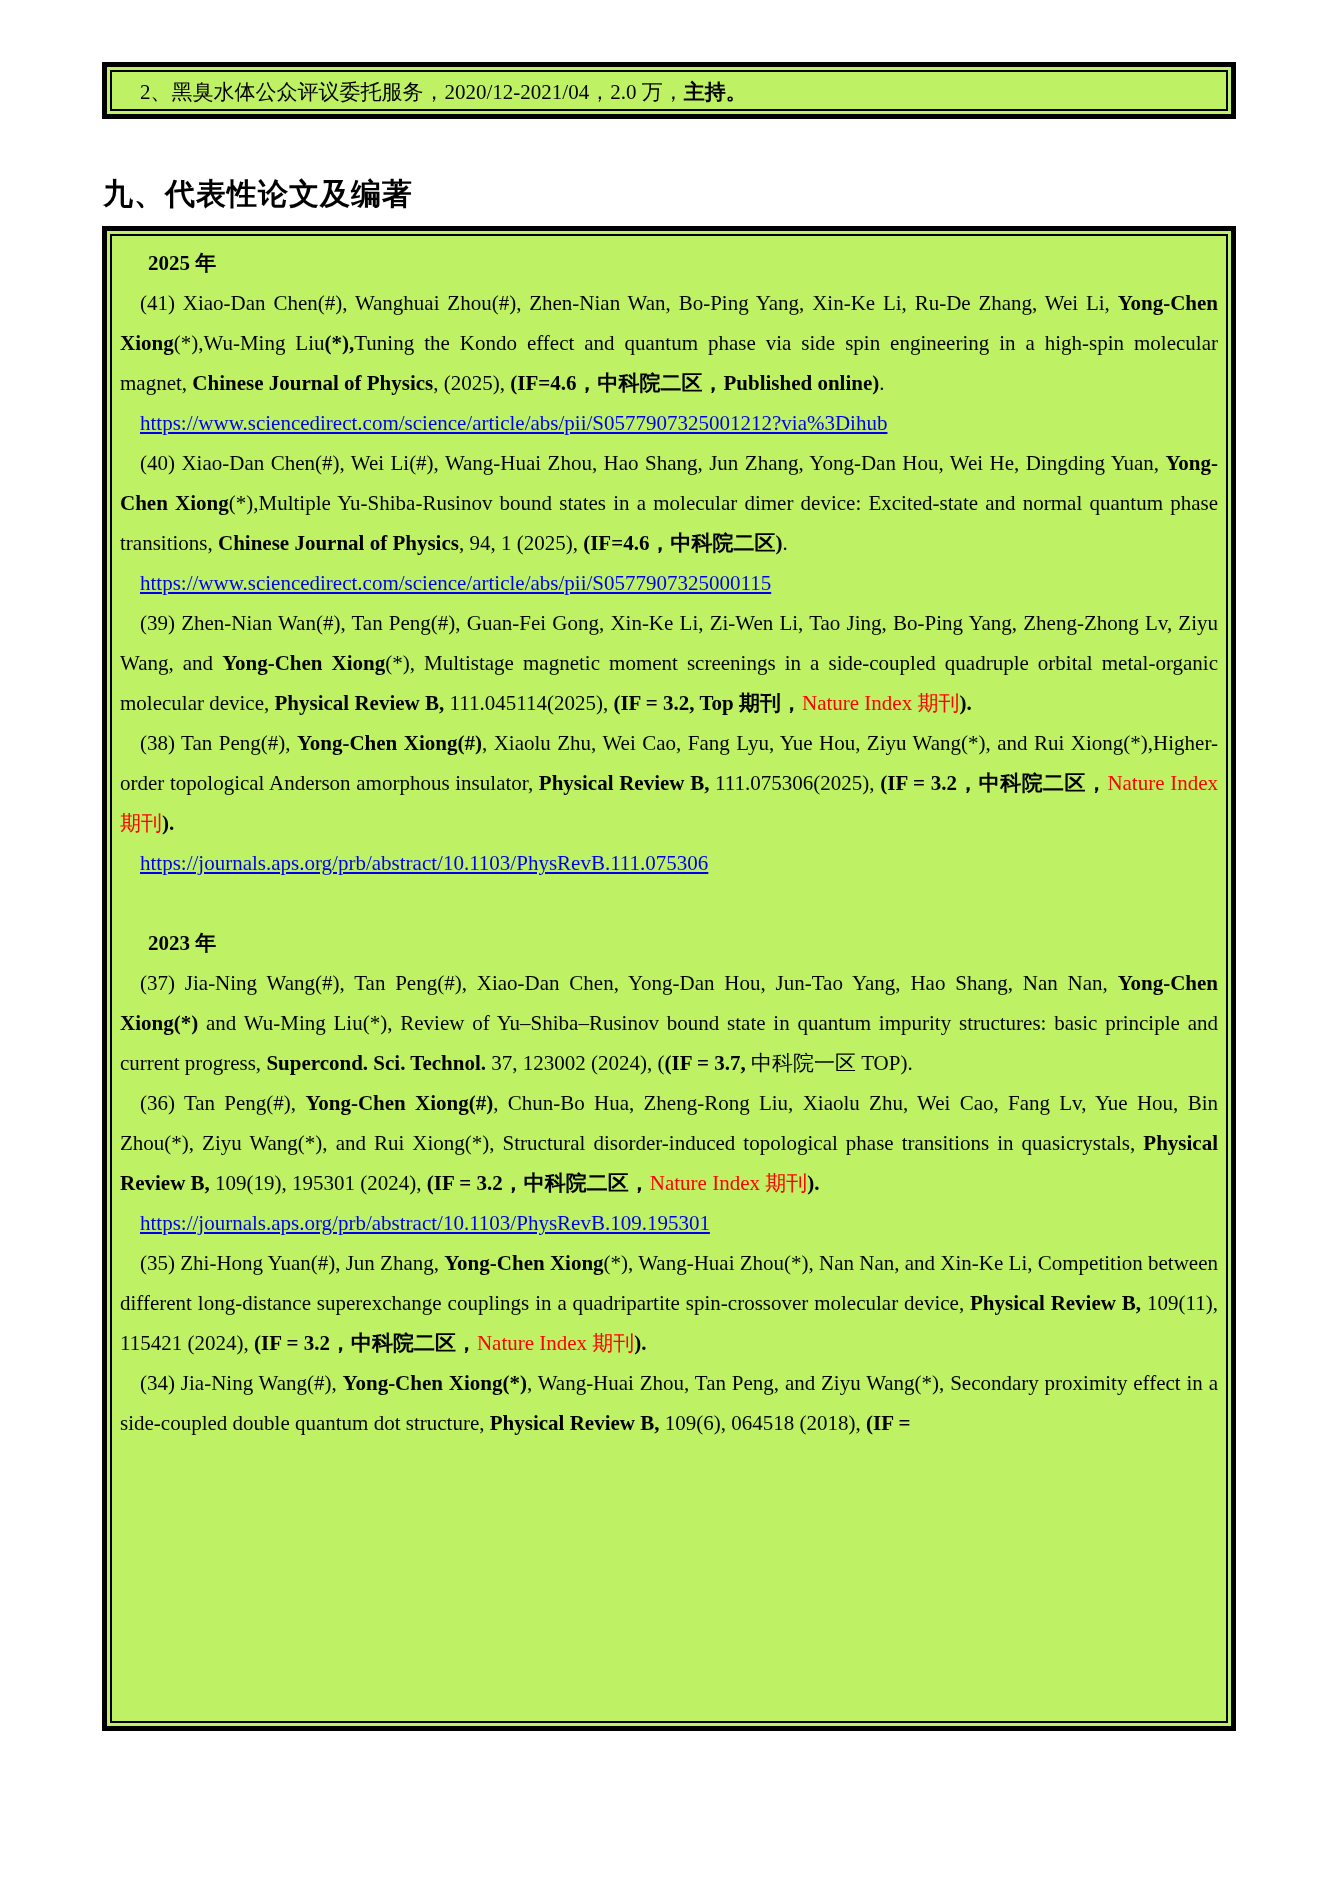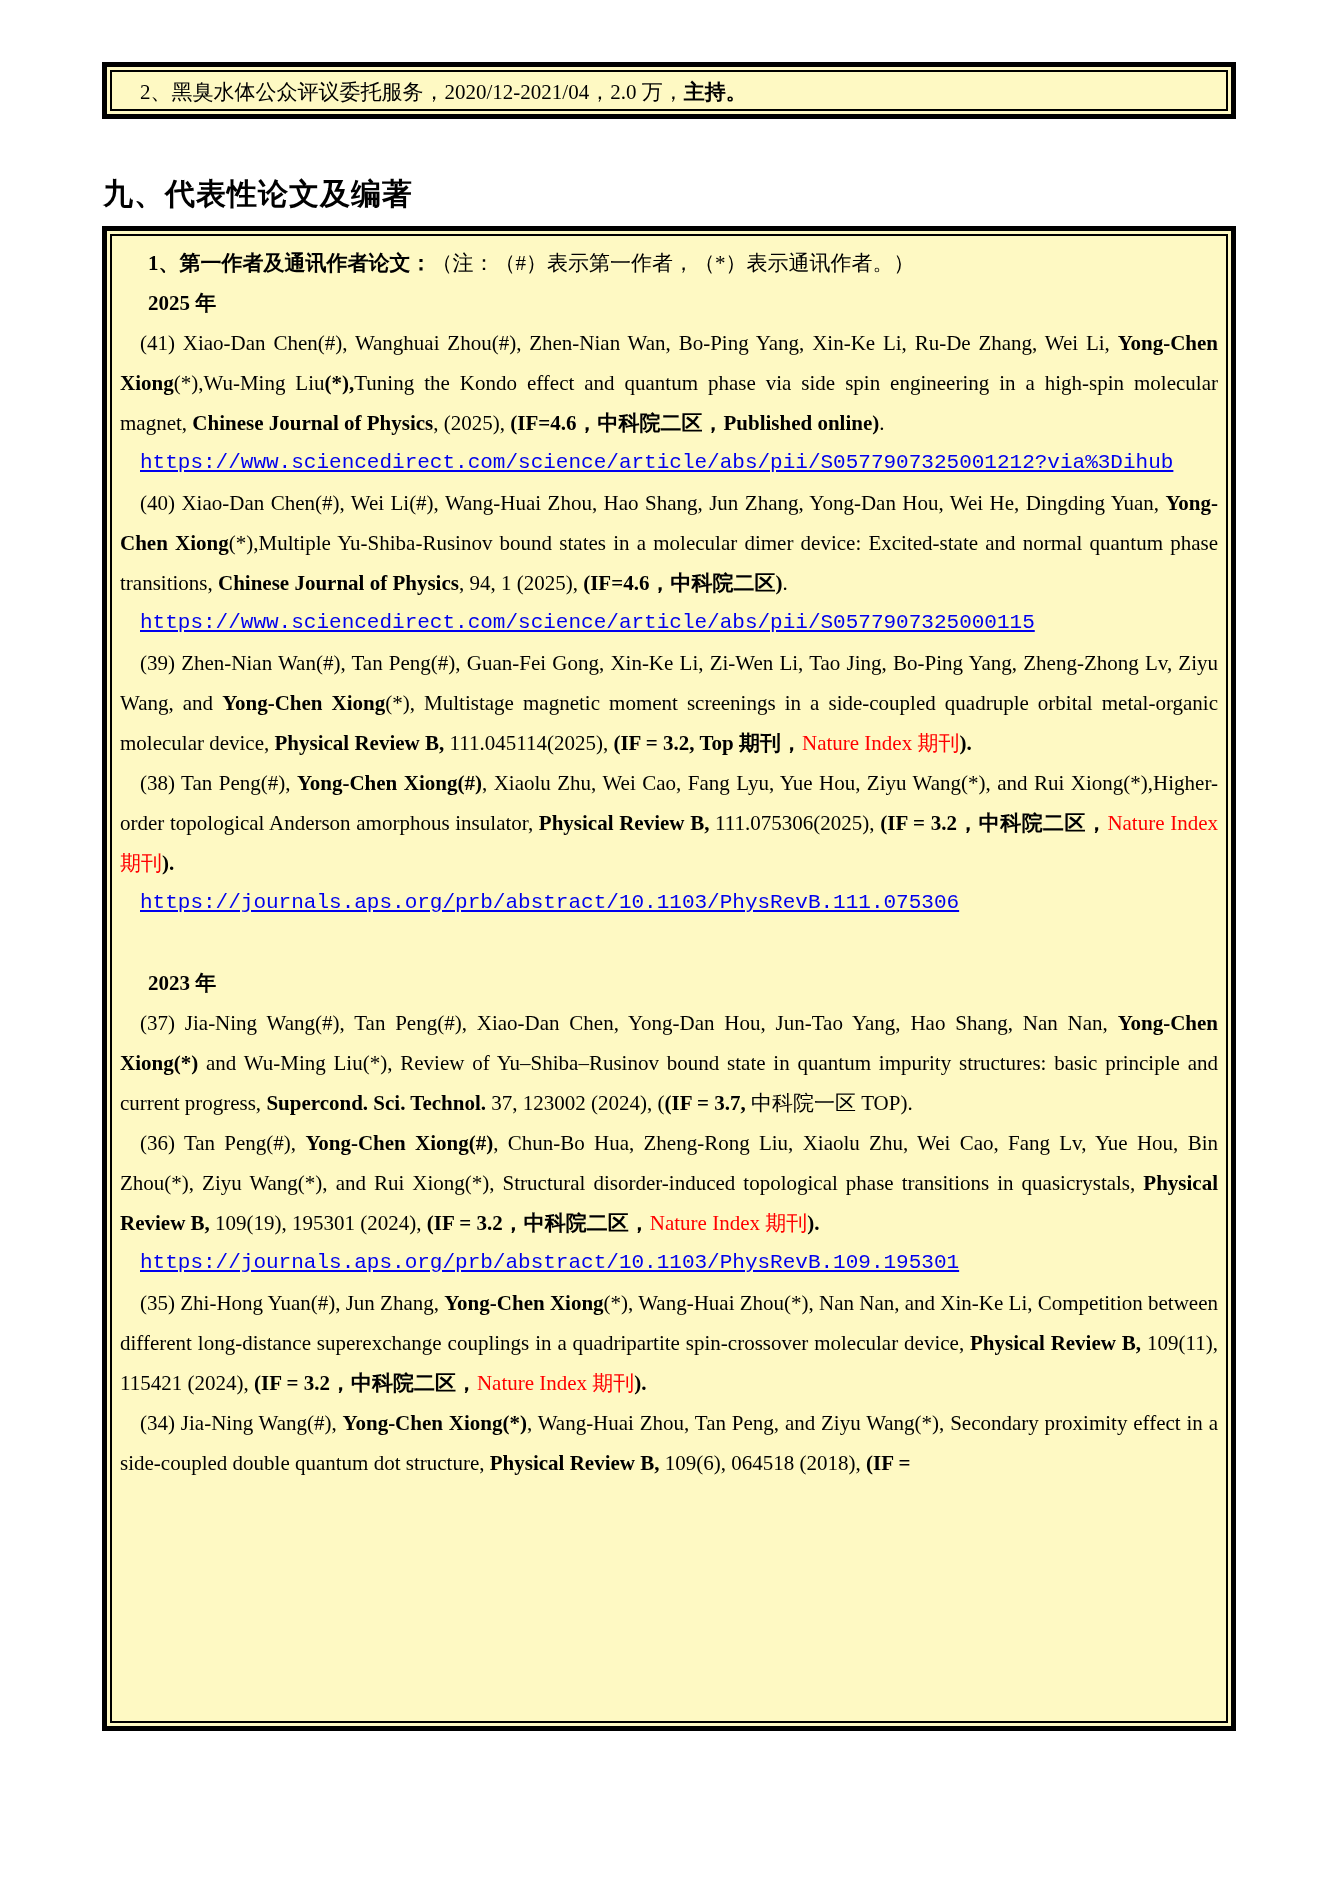--- a/index.html
+++ b/index.html
@@ -7,21 +7,21 @@
   body {
     width: 1332px; height: 1886px;
     position: relative;
     font-family: "Liberation Serif", "DejaVu Serif", serif;
     color: #000000;
     overflow: hidden;
   }
   .dbox {
     position: absolute;
     border: 5px solid #000000;
-    background: #fef9c3;
+    background: #bef264;
   }
   .dbox-inner {
     position: absolute;
     inset: 3px;
     border: 2px solid #000000;
     overflow: hidden;
   }
   #top-box { left: 102px; top: 62px; width: 1134px; height: 57px; }
   #top-box .content {
     padding: 0 10px 0 28px;
@@ -40,39 +40,38 @@
     padding: 7px 8px 0 8px;
     font-size: 21px;
     line-height: 40px;
   }
   p { margin: 0; }
   .para { text-align: justify; text-indent: 20px; }
   .intro { text-indent: 28px; }
   .year { font-weight: bold; margin-left: 28px; }
   .b { font-weight: bold; }
   .red { color: #FF0000; }
-  .linkline { text-indent: 20px; text-align: left; font-family: Liberation Mono, monospace; }
+  .linkline { text-indent: 20px; text-align: left; }
   .linkline a { color: #0000EE; text-decoration: underline; cursor: pointer; }
   .spacer { height: 40px; }
 </style>
 </head>
 <body>
 
 <div class="dbox" id="top-box">
   <div class="dbox-inner">
     <div class="content"><span>2、黑臭水体公众评议委托服务，2020/12-2021/04，2.0 万，</span><span class="b">主持。</span></div>
   </div>
 </div>
 
 <div id="section-heading">九、代表性论文及编著</div>
 
 <div class="dbox" id="main-box">
   <div class="dbox-inner">
     <div class="content">
-        <p class="para intro"><span class="b">1、第一作者及通讯作者论文：</span><span>（注：（#）表示第一作者，（*）表示通讯作者。）</span></p>
         <p class="year">2025 年</p>
         <p class="para"><span>(41) Xiao-Dan Chen(#), Wanghuai Zhou(#), Zhen-Nian Wan, Bo-Ping Yang, Xin-Ke Li, Ru-De Zhang, Wei Li, </span><span class="b">Yong-Chen Xiong</span><span>(*),Wu-Ming Liu</span><span class="b">(*),</span><span>Tuning the Kondo effect and quantum phase via side spin engineering in a high-spin molecular magnet, </span><span class="b">Chinese Journal of Physics</span><span>, (2025), </span><span class="b">(IF=4.6，中科院二区，Published online)</span><span>.</span></p>
         <p class="linkline"><a href="#">https://www.sciencedirect.com/science/article/abs/pii/S0577907325001212?via%3Dihub</a></p>
         <p class="para"><span>(40) Xiao-Dan Chen(#), Wei Li(#), Wang-Huai Zhou, Hao Shang, Jun Zhang, Yong-Dan Hou, Wei He, Dingding Yuan, </span><span class="b">Yong-Chen Xiong</span><span>(*),Multiple Yu-Shiba-Rusinov bound states in a molecular dimer device: Excited-state and normal quantum phase transitions, </span><span class="b">Chinese Journal of Physics</span><span>, 94, 1 (2025), </span><span class="b">(IF=4.6，中科院二区)</span><span>.</span></p>
         <p class="linkline"><a href="#">https://www.sciencedirect.com/science/article/abs/pii/S0577907325000115</a></p>
         <p class="para"><span>(39) Zhen-Nian Wan(#), Tan Peng(#), Guan-Fei Gong, Xin-Ke Li, Zi-Wen Li, Tao Jing, Bo-Ping Yang, Zheng-Zhong Lv, Ziyu Wang, and </span><span class="b">Yong-Chen Xiong</span><span>(*), Multistage magnetic moment screenings in a side-coupled quadruple orbital metal-organic molecular device, </span><span class="b">Physical Review B,</span><span> 111.045114(2025), </span><span class="b">(IF = 3.2, Top 期刊，</span><span class="red">Nature Index 期刊</span><span class="b">).</span></p>
         <p class="para"><span>(38) Tan Peng(#), </span><span class="b">Yong-Chen Xiong(#)</span><span>, Xiaolu Zhu, Wei Cao, Fang Lyu, Yue Hou, Ziyu Wang(*), and Rui Xiong(*),Higher-order topological Anderson amorphous insulator, </span><span class="b">Physical Review B,</span><span> 111.075306(2025), </span><span class="b">(IF = 3.2，中科院二区，</span><span class="red">Nature Index 期刊</span><span class="b">).</span></p>
         <p class="linkline"><a href="#">https://journals.aps.org/prb/abstract/10.1103/PhysRevB.111.075306</a></p>
         <div class="spacer"></div>
         <p class="year">2023 年</p>

